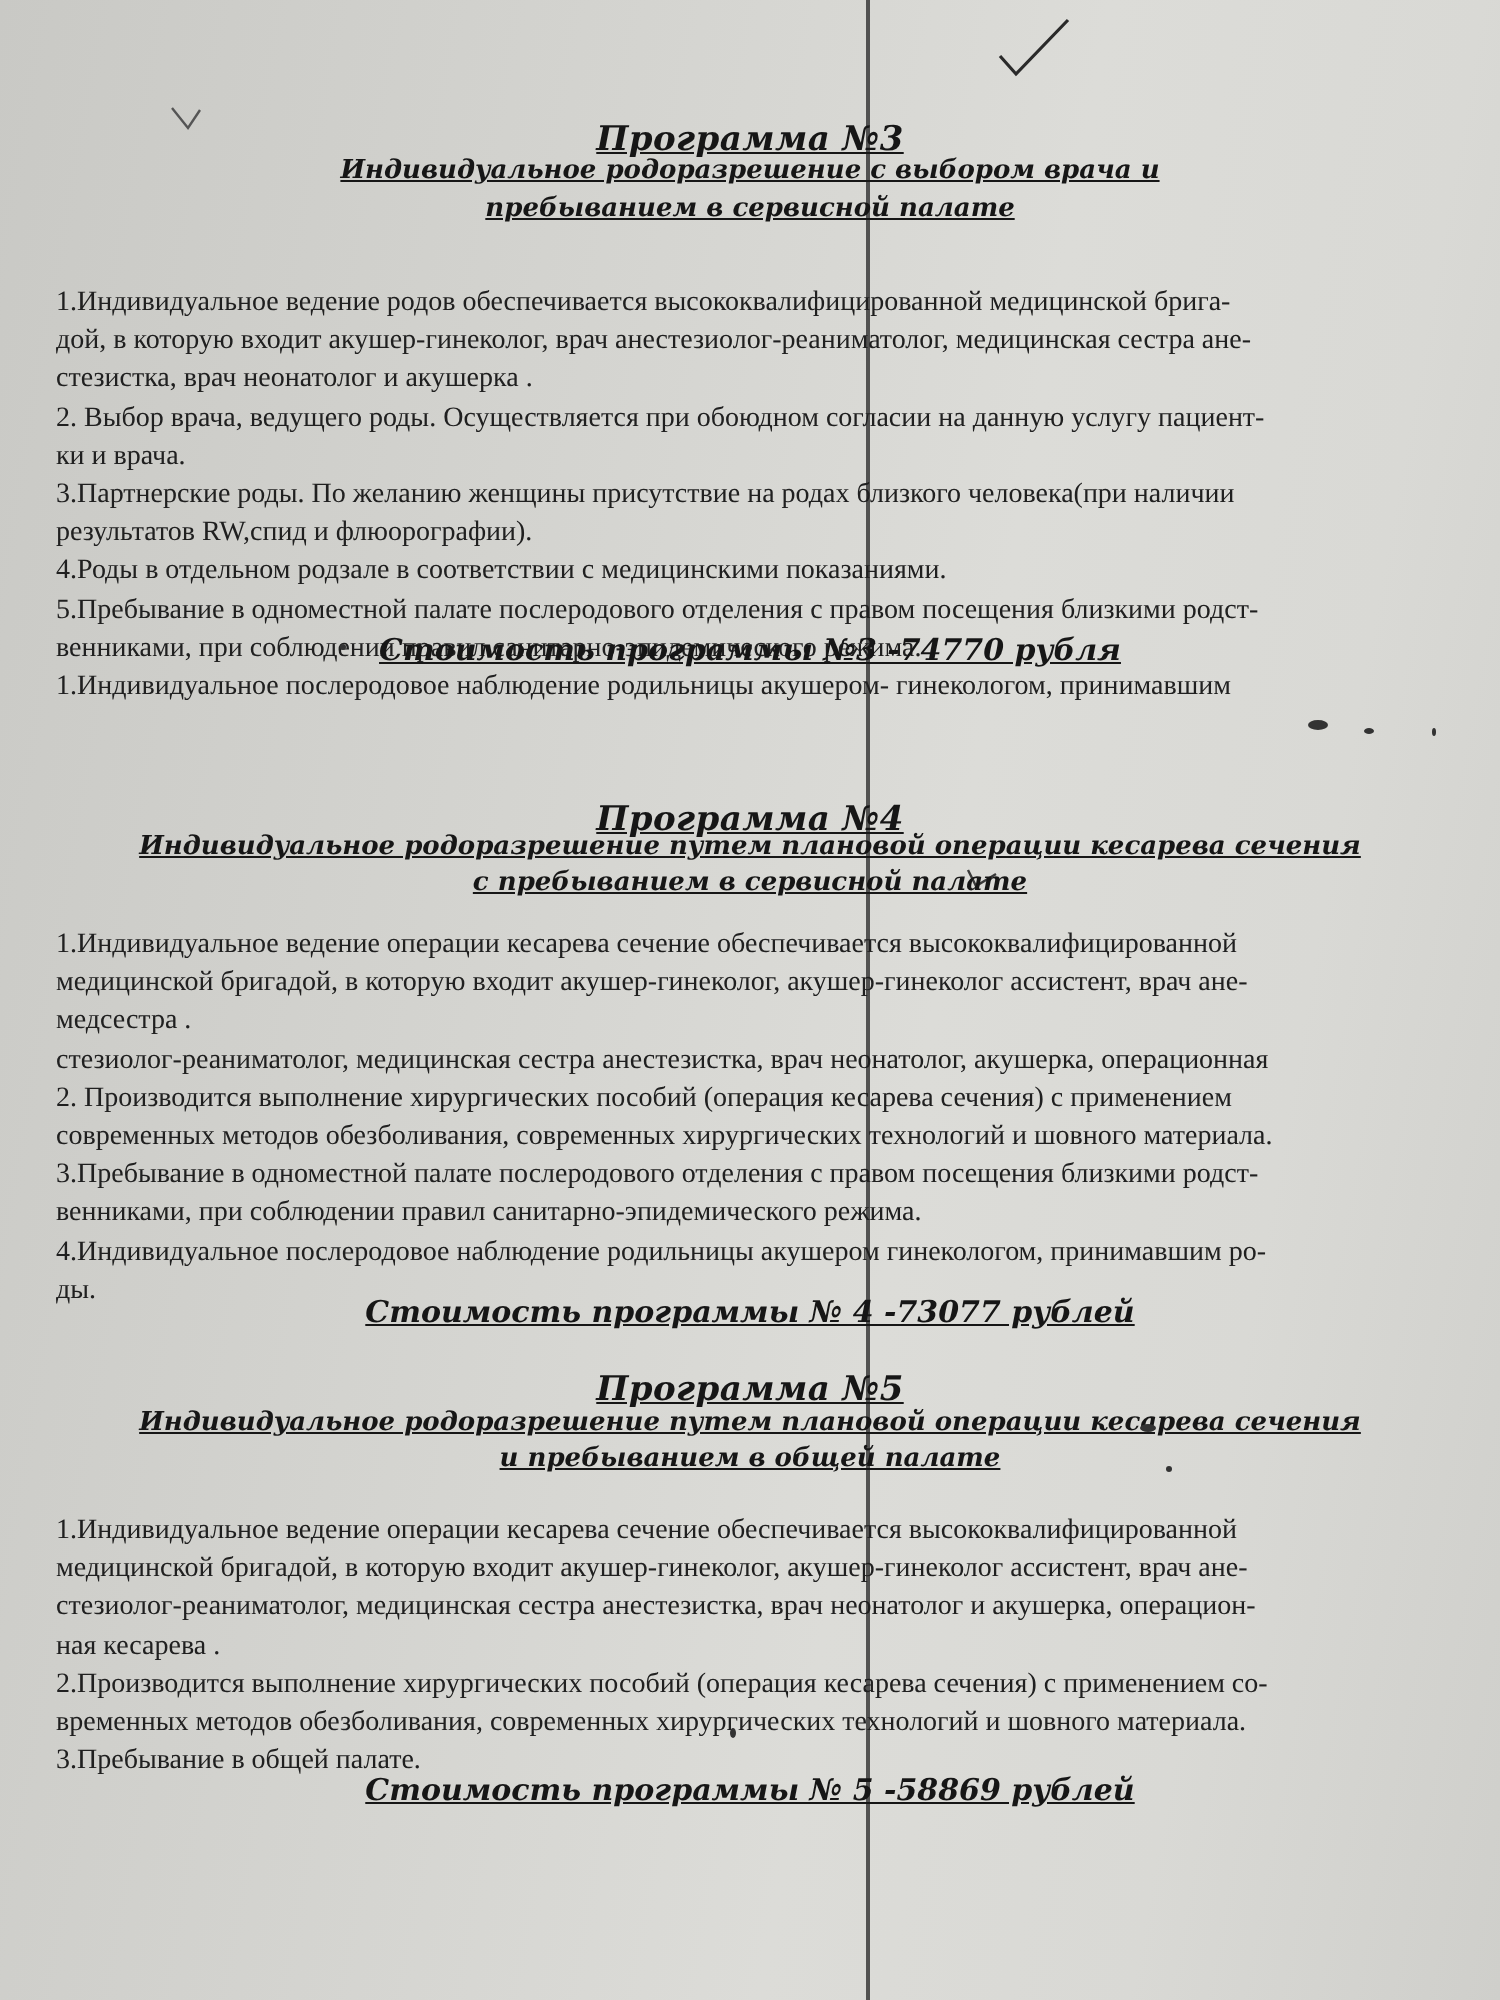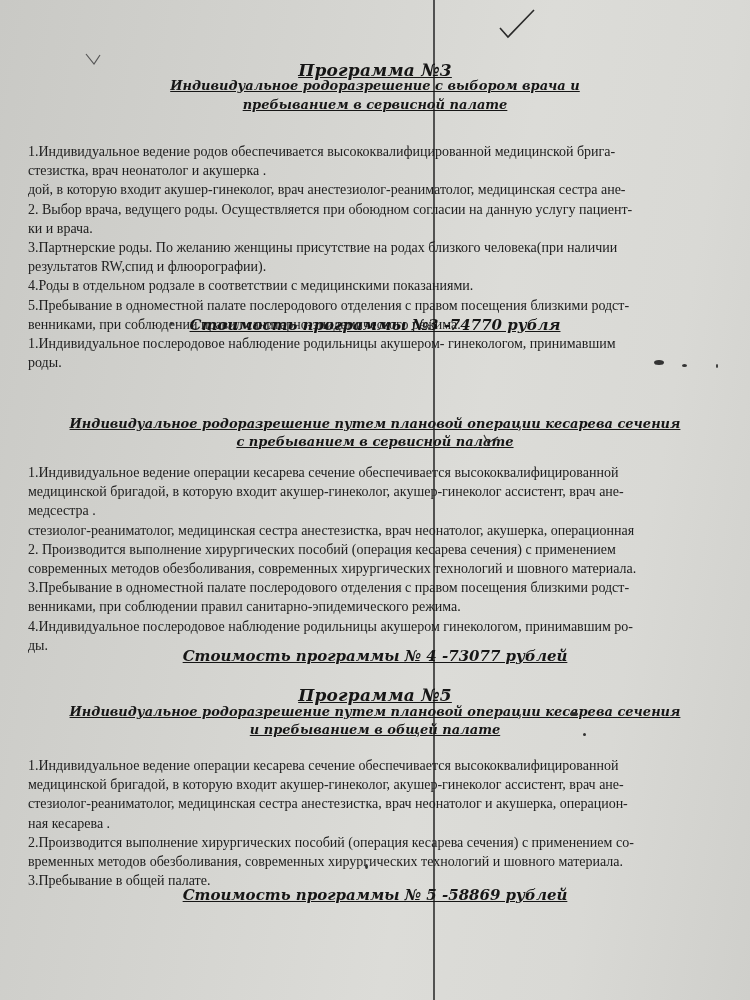--- a/index.html
+++ b/index.html
@@ -47,35 +47,35 @@
   <svg class="check" style="left:482px;top:432px" width="18" height="14">
     <path d="M2 3 L6 11 L16 5" fill="none" stroke="#3a3a3a" stroke-width="1.2"></path>
   </svg>
 
   <div class="block-title prog-title" style="top:60px">Программа №3</div>
   <div class="block-title prog-sub" style="top:77px">Индивидуальное родоразрешение с выбором врача и</div>
   <div class="block-title prog-sub" style="top:96px">пребыванием в  сервисной палате</div>
 
   <div class="body-lines" style="top:142px">
     <span class="line">1.Индивидуальное  ведение  родов обеспечивается высококвалифицированной медицинской брига-</span>
+    <span class="line">дой, в которую входит акушер-гинеколог, врач анестезиолог-реаниматолог, медицинская сестра ане-</span>
     <span class="line">стезистка, врач неонатолог и акушерка .</span>
-    <span class="line">дой, в которую входит акушер-гинеколог, врач анестезиолог-реаниматолог, медицинская сестра ане-</span>
     <span class="line">2. Выбор врача, ведущего роды. Осуществляется при обоюдном согласии на данную услугу пациент-</span>
     <span class="line">ки и врача.</span>
     <span class="line">3.Партнерские роды. По желанию женщины присутствие на родах близкого человека(при наличии</span>
     <span class="line">результатов RW,спид и флюорографии).</span>
     <span class="line">4.Роды в отдельном родзале   в соответствии с медицинскими показаниями.</span>
     <span class="line">5.Пребывание в одноместной палате послеродового отделения  с правом посещения близкими родст-</span>
     <span class="line">венниками, при соблюдении правил санитарно-эпидемического режима.</span>
     <span class="line">1.Индивидуальное послеродовое наблюдение родильницы акушером- гинекологом, принимавшим</span>
-    <span class="line">роды.</span>
   </div>
 
   <div class="block-title cost" style="top:316px">Стоимость программы №3 -74770 рубля</div>
 
+  <div class="block-title prog-title" style="top:400px">Программа №4</div>
   <div class="block-title prog-sub" style="top:415px">Индивидуальное родоразрешение путем плановой операции кесарева сечения</div>
   <div class="block-title prog-sub" style="top:433px">с пребыванием в  сервисной палате</div>
 
   <div class="body-lines" style="top:463px">
     <span class="line">1.Индивидуальное  ведение  операции кесарева сечение обеспечивается высококвалифицированной</span>
     <span class="line">медицинской бригадой, в которую входит акушер-гинеколог, акушер-гинеколог ассистент, врач ане-</span>
     <span class="line">медсестра .</span>
     <span class="line">стезиолог-реаниматолог, медицинская сестра анестезистка, врач неонатолог, акушерка, операционная</span>
     <span class="line">2. Производится выполнение хирургических пособий (операция кесарева сечения) с применением</span>
     <span class="line">современных методов обезболивания, современных хирургических технологий и шовного материала.</span>

